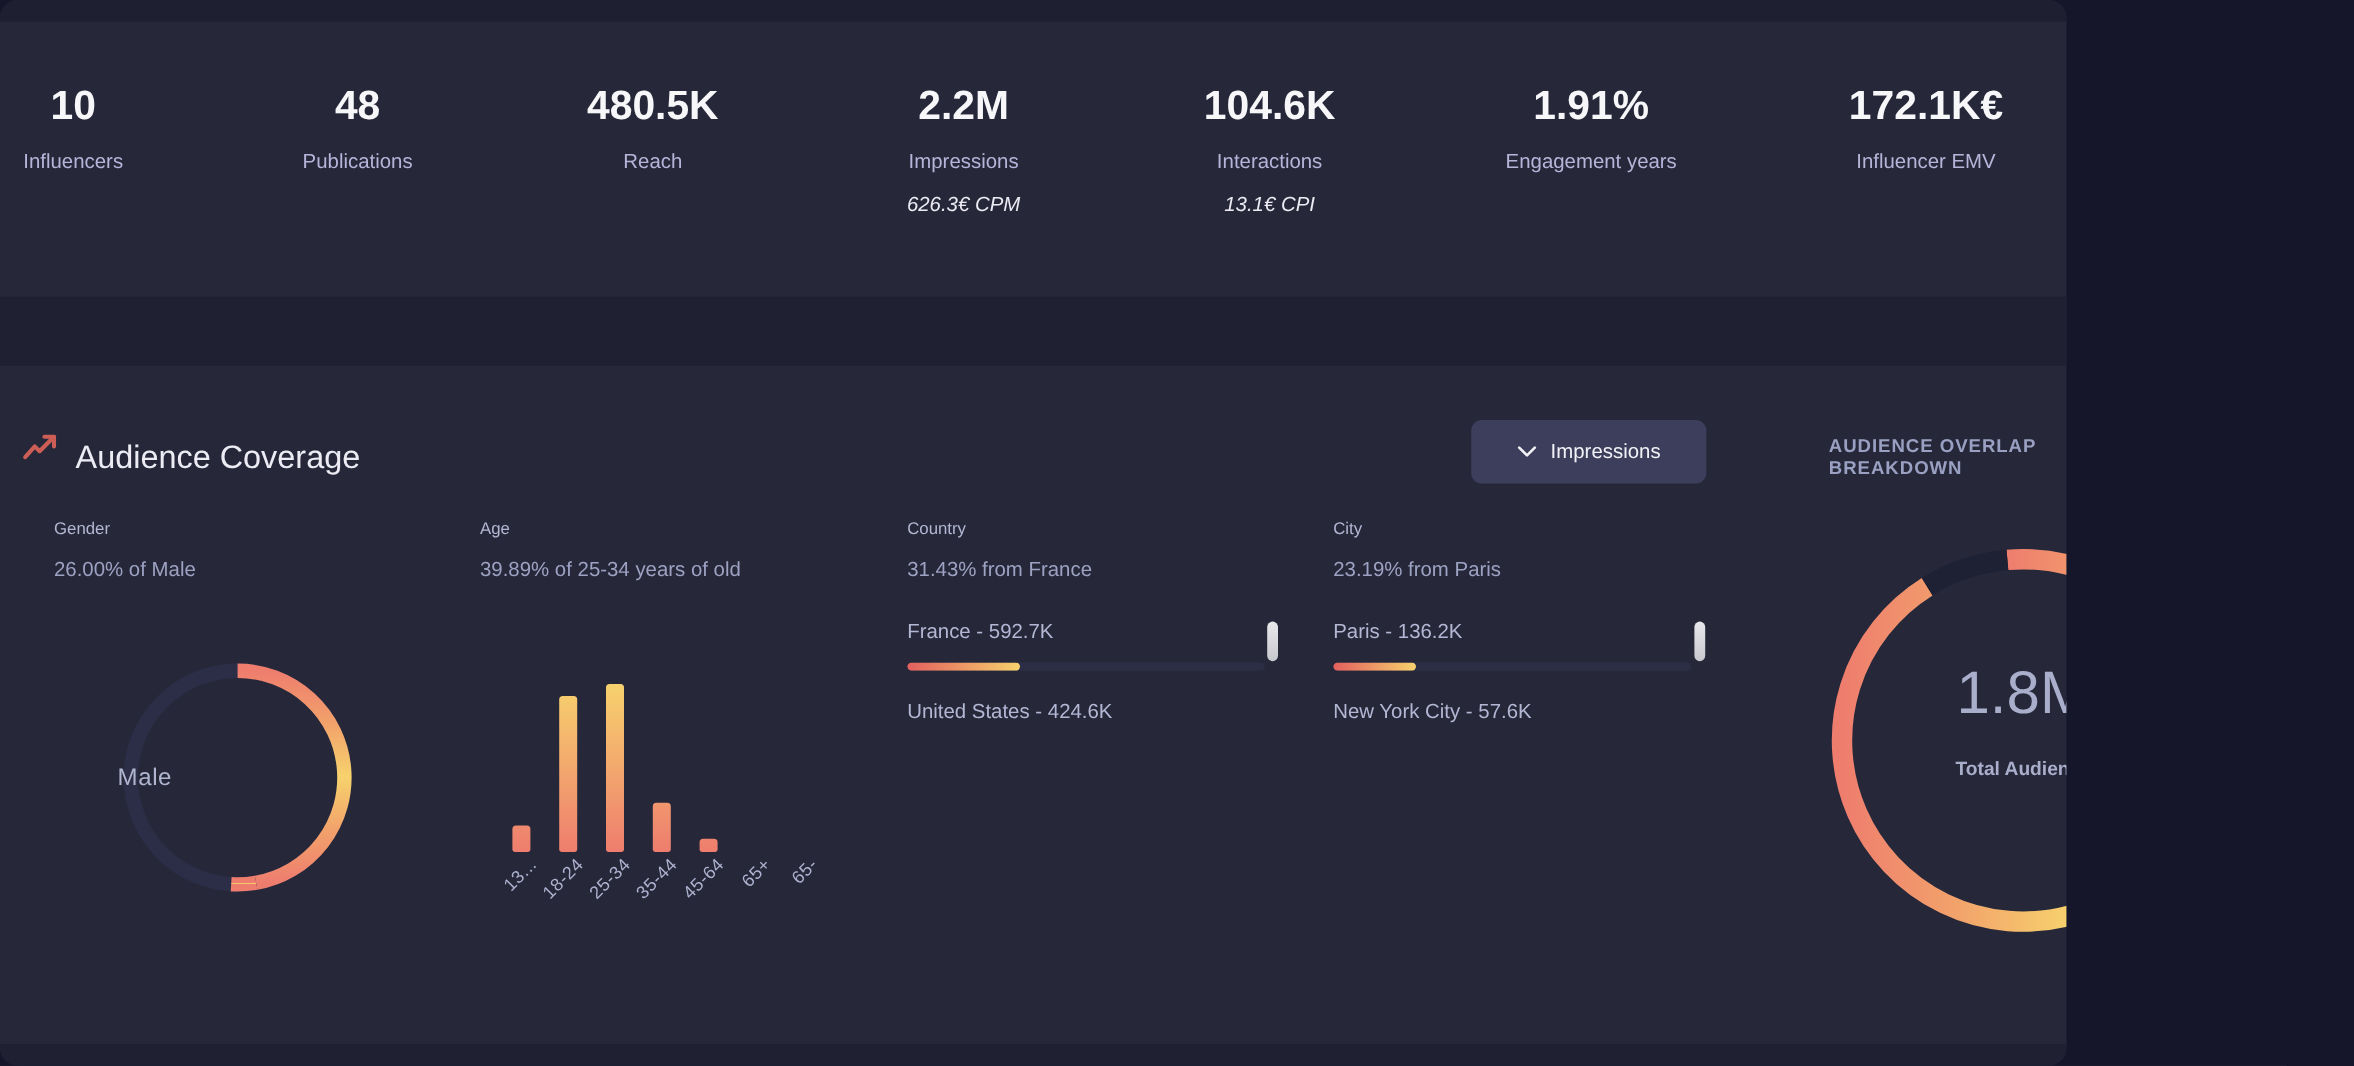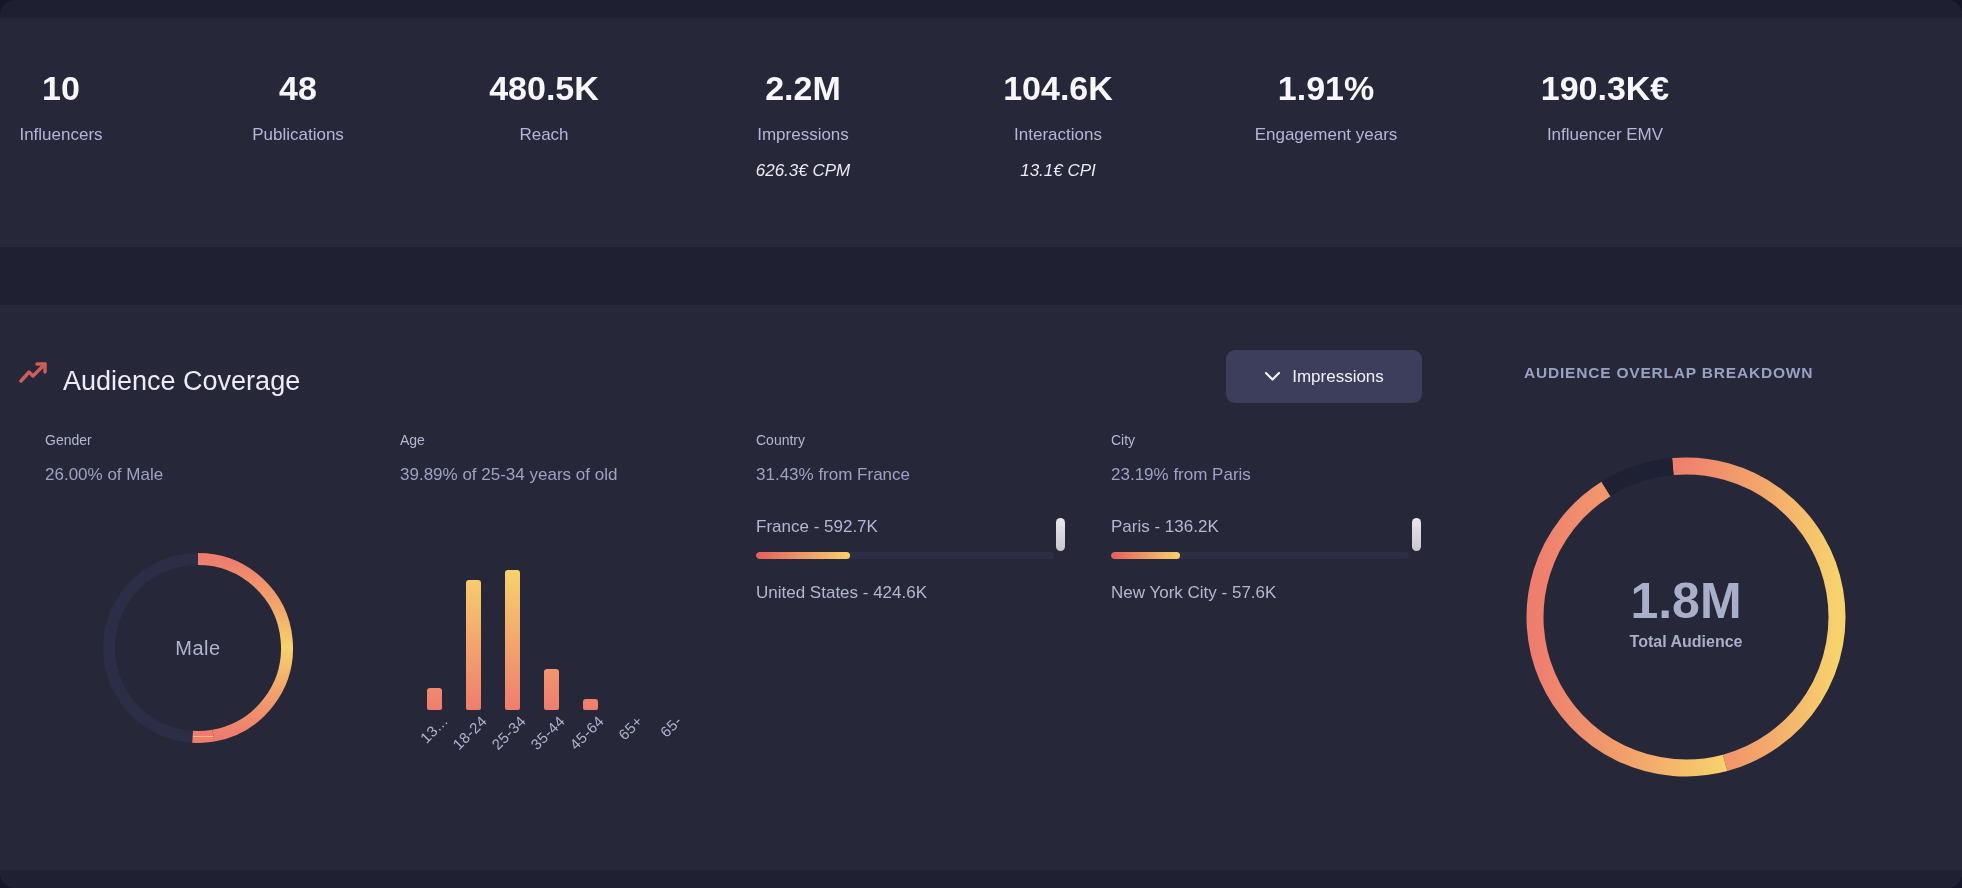--- a/index.html
+++ b/index.html
@@ -4,21 +4,21 @@
 <style>
   :root{
     --bg:#26283a; --band-dark:#1f2133; --top-strip:#1e2032;
     --white:#f7f7fa; --lavender:#b8b4d9; --muted:#9da2c2; --heading:#b3b7d3;
     --btn-bg:#3c3e5b; --track:#2c2e46; --ring-dark:#2c2e47; --gap-dark:#1e2033;
     --coral:#ee7d6e; --red:#e25f5e; --orange:#f2a26b; --yellow:#f7d26d;
     --thumb:#d6d6db; --icon-red:#cd5e55; --center-text:#a9aecb;
   }
   *{margin:0;padding:0;box-sizing:border-box;}
   body{background:#15162a;}
-  #app{position:relative;width:1962px;height:888px;background:var(--bg);
+  #app{position:relative;width:1722px;height:888px;background:var(--bg);
        font-family:"Liberation Sans",sans-serif;overflow:hidden;border-radius:15px;}
   .strip{position:absolute;left:0;width:100%;background:var(--band-dark);}
   #strip-top{top:0;height:18px;background:var(--top-strip);}
   #strip-divider{top:246px;height:60px;border-top:1px solid rgba(255,255,255,0.04);border-bottom:1px solid rgba(255,255,255,0.04);}
   #strip-bottom{top:870px;height:18px;}
 
   
   .stat{position:absolute;top:70px;transform:translateX(-50%);text-align:center;white-space:nowrap;}
   .stat .v{font-size:34px;line-height:37px;font-weight:700;color:var(--white);}
   .stat .l{margin-top:18px;font-size:17px;line-height:20px;color:var(--lavender);}
@@ -33,21 +33,21 @@
       font-family:"Liberation Sans",sans-serif;}
   #overlap-heading{position:absolute;left:1524px;top:364px;font-size:15.5px;font-weight:700;
       letter-spacing:0.8px;color:#99a0c2;}
 
   
   .col-h{position:absolute;font-size:14px;color:var(--heading);}
   .col-s{position:absolute;font-size:17px;color:var(--muted);}
 
   
   #gender-donut{position:absolute;left:98px;top:548px;}
-  #gender-center{position:absolute;left:98px;top:637px;width:200px;text-align:center;
+  #gender-center{position:absolute;left:98px;top:637px;width:200px;
       font-size:20px;color:#b0b5cf;letter-spacing:0.5px;}
 
   
   #age-bars{position:absolute;left:427px;top:570px;height:140px;display:flex;
       align-items:flex-end;gap:24px;}
   .bar{width:15px;border-radius:3px 3px 2px 2px;
       background-image:linear-gradient(to top,var(--coral),var(--yellow));
       background-size:100% 140px;background-position:bottom;}
   #age-labels{position:absolute;left:427px;top:712px;height:60px;}
   .age-label{position:absolute;top:0;width:60px;text-align:right;font-size:15px;
@@ -55,22 +55,22 @@
 
   
   .row-label{position:absolute;font-size:17px;color:var(--heading);}
   .ptrack{position:absolute;width:298px;height:7px;border-radius:3.5px;background:var(--track);overflow:hidden;}
   .pfill{height:100%;border-radius:3.5px;background:linear-gradient(to right,var(--red),var(--yellow));}
   .vthumb{position:absolute;width:9px;height:33px;border-radius:4.5px;
       background:linear-gradient(to bottom,#e9e9ec,#c7c7ce);cursor:grab;}
 
   
   #overlap-donut{position:absolute;left:1521px;top:452px;}
-  #overlap-total{position:absolute;left:1521px;top:572px;width:330px;text-align:center;
-      font-size:50px;font-weight:700;color:var(--center-text);}
+  #overlap-total{position:absolute;left:1521px;top:548px;width:330px;text-align:center;
+      font-size:50px;font-weight:400;color:var(--center-text);}
   #overlap-total-label{position:absolute;left:1521px;top:633px;width:330px;text-align:center;
       font-size:16px;font-weight:700;color:var(--center-text);}
   svg{display:block;}
 </style>
 </head>
 <body>
 
 <div id="app">
 
   <div class="strip" id="strip-top"></div>
@@ -97,21 +97,21 @@
   <div class="stat" style="left:1058px">
     <div class="v">104.6K</div>
     <div class="l">Interactions</div>
     <div class="s">13.1€ CPI</div>
   </div>
   <div class="stat" style="left:1326px">
     <div class="v">1.91%</div>
     <div class="l">Engagement years</div>
   </div>
   <div class="stat" style="left:1605px">
-    <div class="v">190.3K€</div>
+    <div class="v">172.1K€</div>
     <div class="l">Influencer EMV</div>
   </div>
 
   <span id="cov-icon">
     <svg width="30" height="26" viewBox="0 0 30 26">
       <polyline points="2,20 10,11 14,15 26,3" fill="none" stroke="#cd5e55" stroke-width="3.4" stroke-linecap="round" stroke-linejoin="round"></polyline>
       <polyline points="18,3 26,3 26,11" fill="none" stroke="#cd5e55" stroke-width="3.4" stroke-linecap="round" stroke-linejoin="round"></polyline>
     </svg>
   </span>
   <div id="cov-title">Audience Coverage</div>

